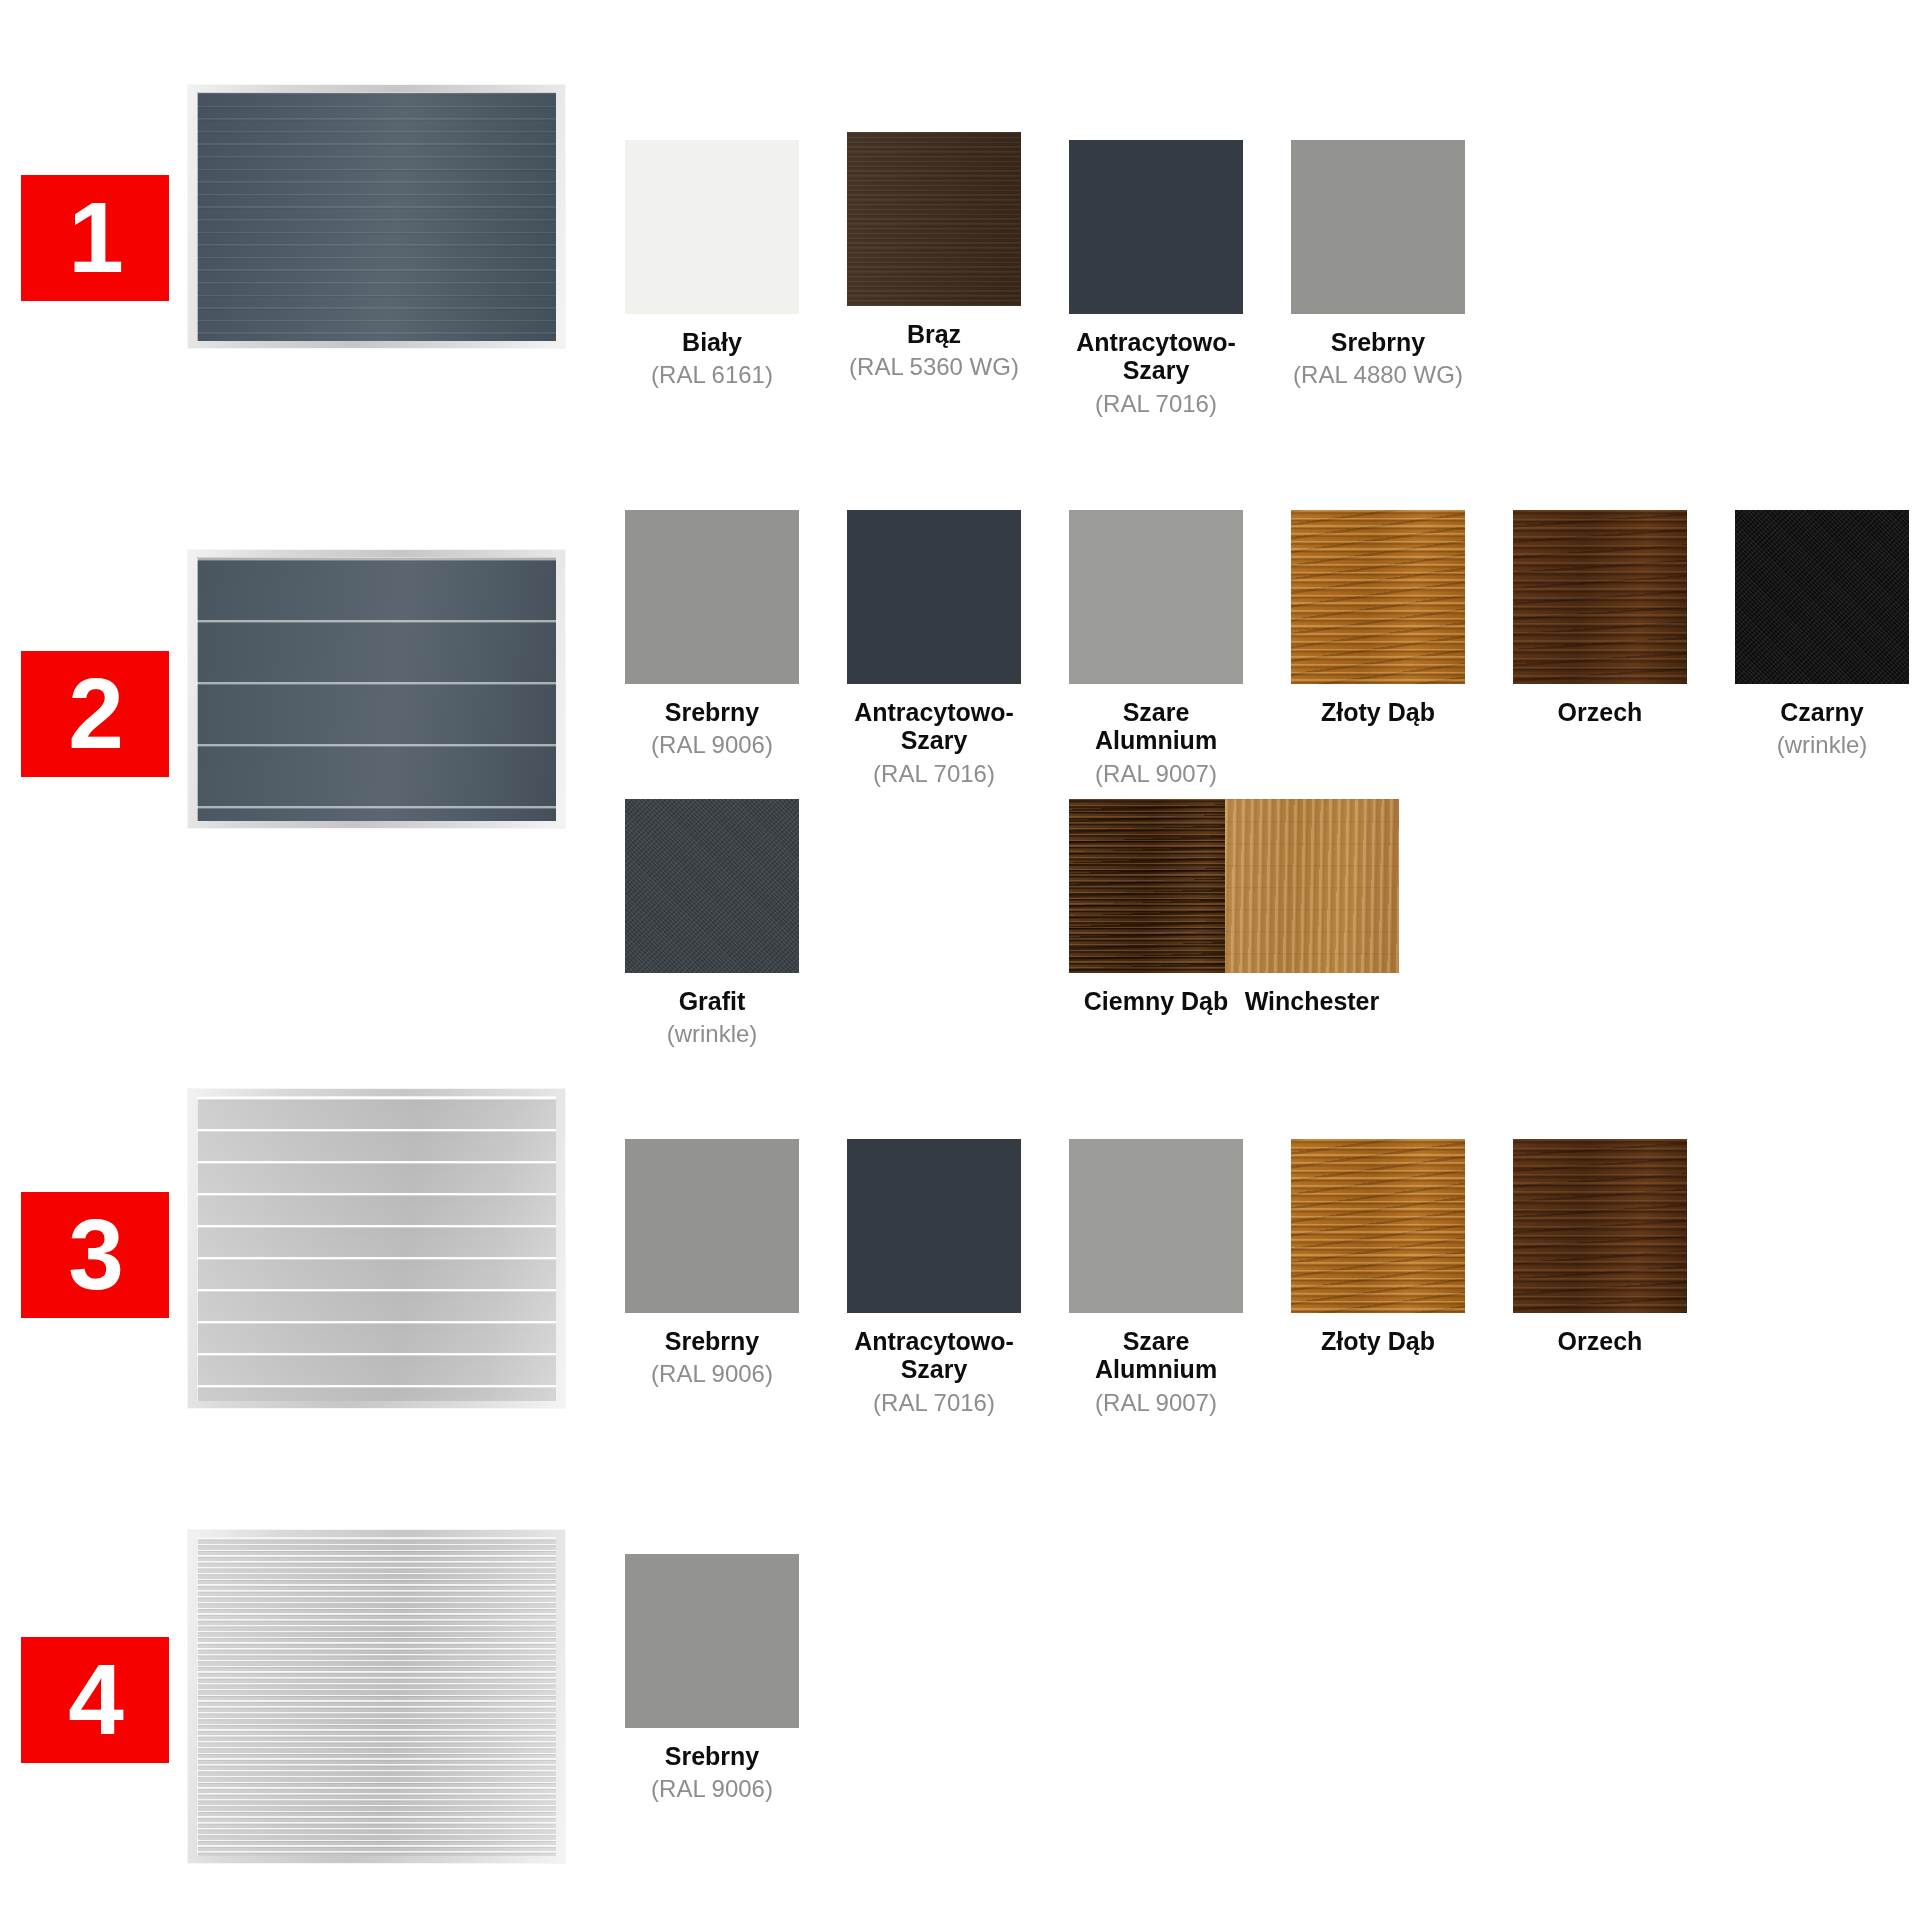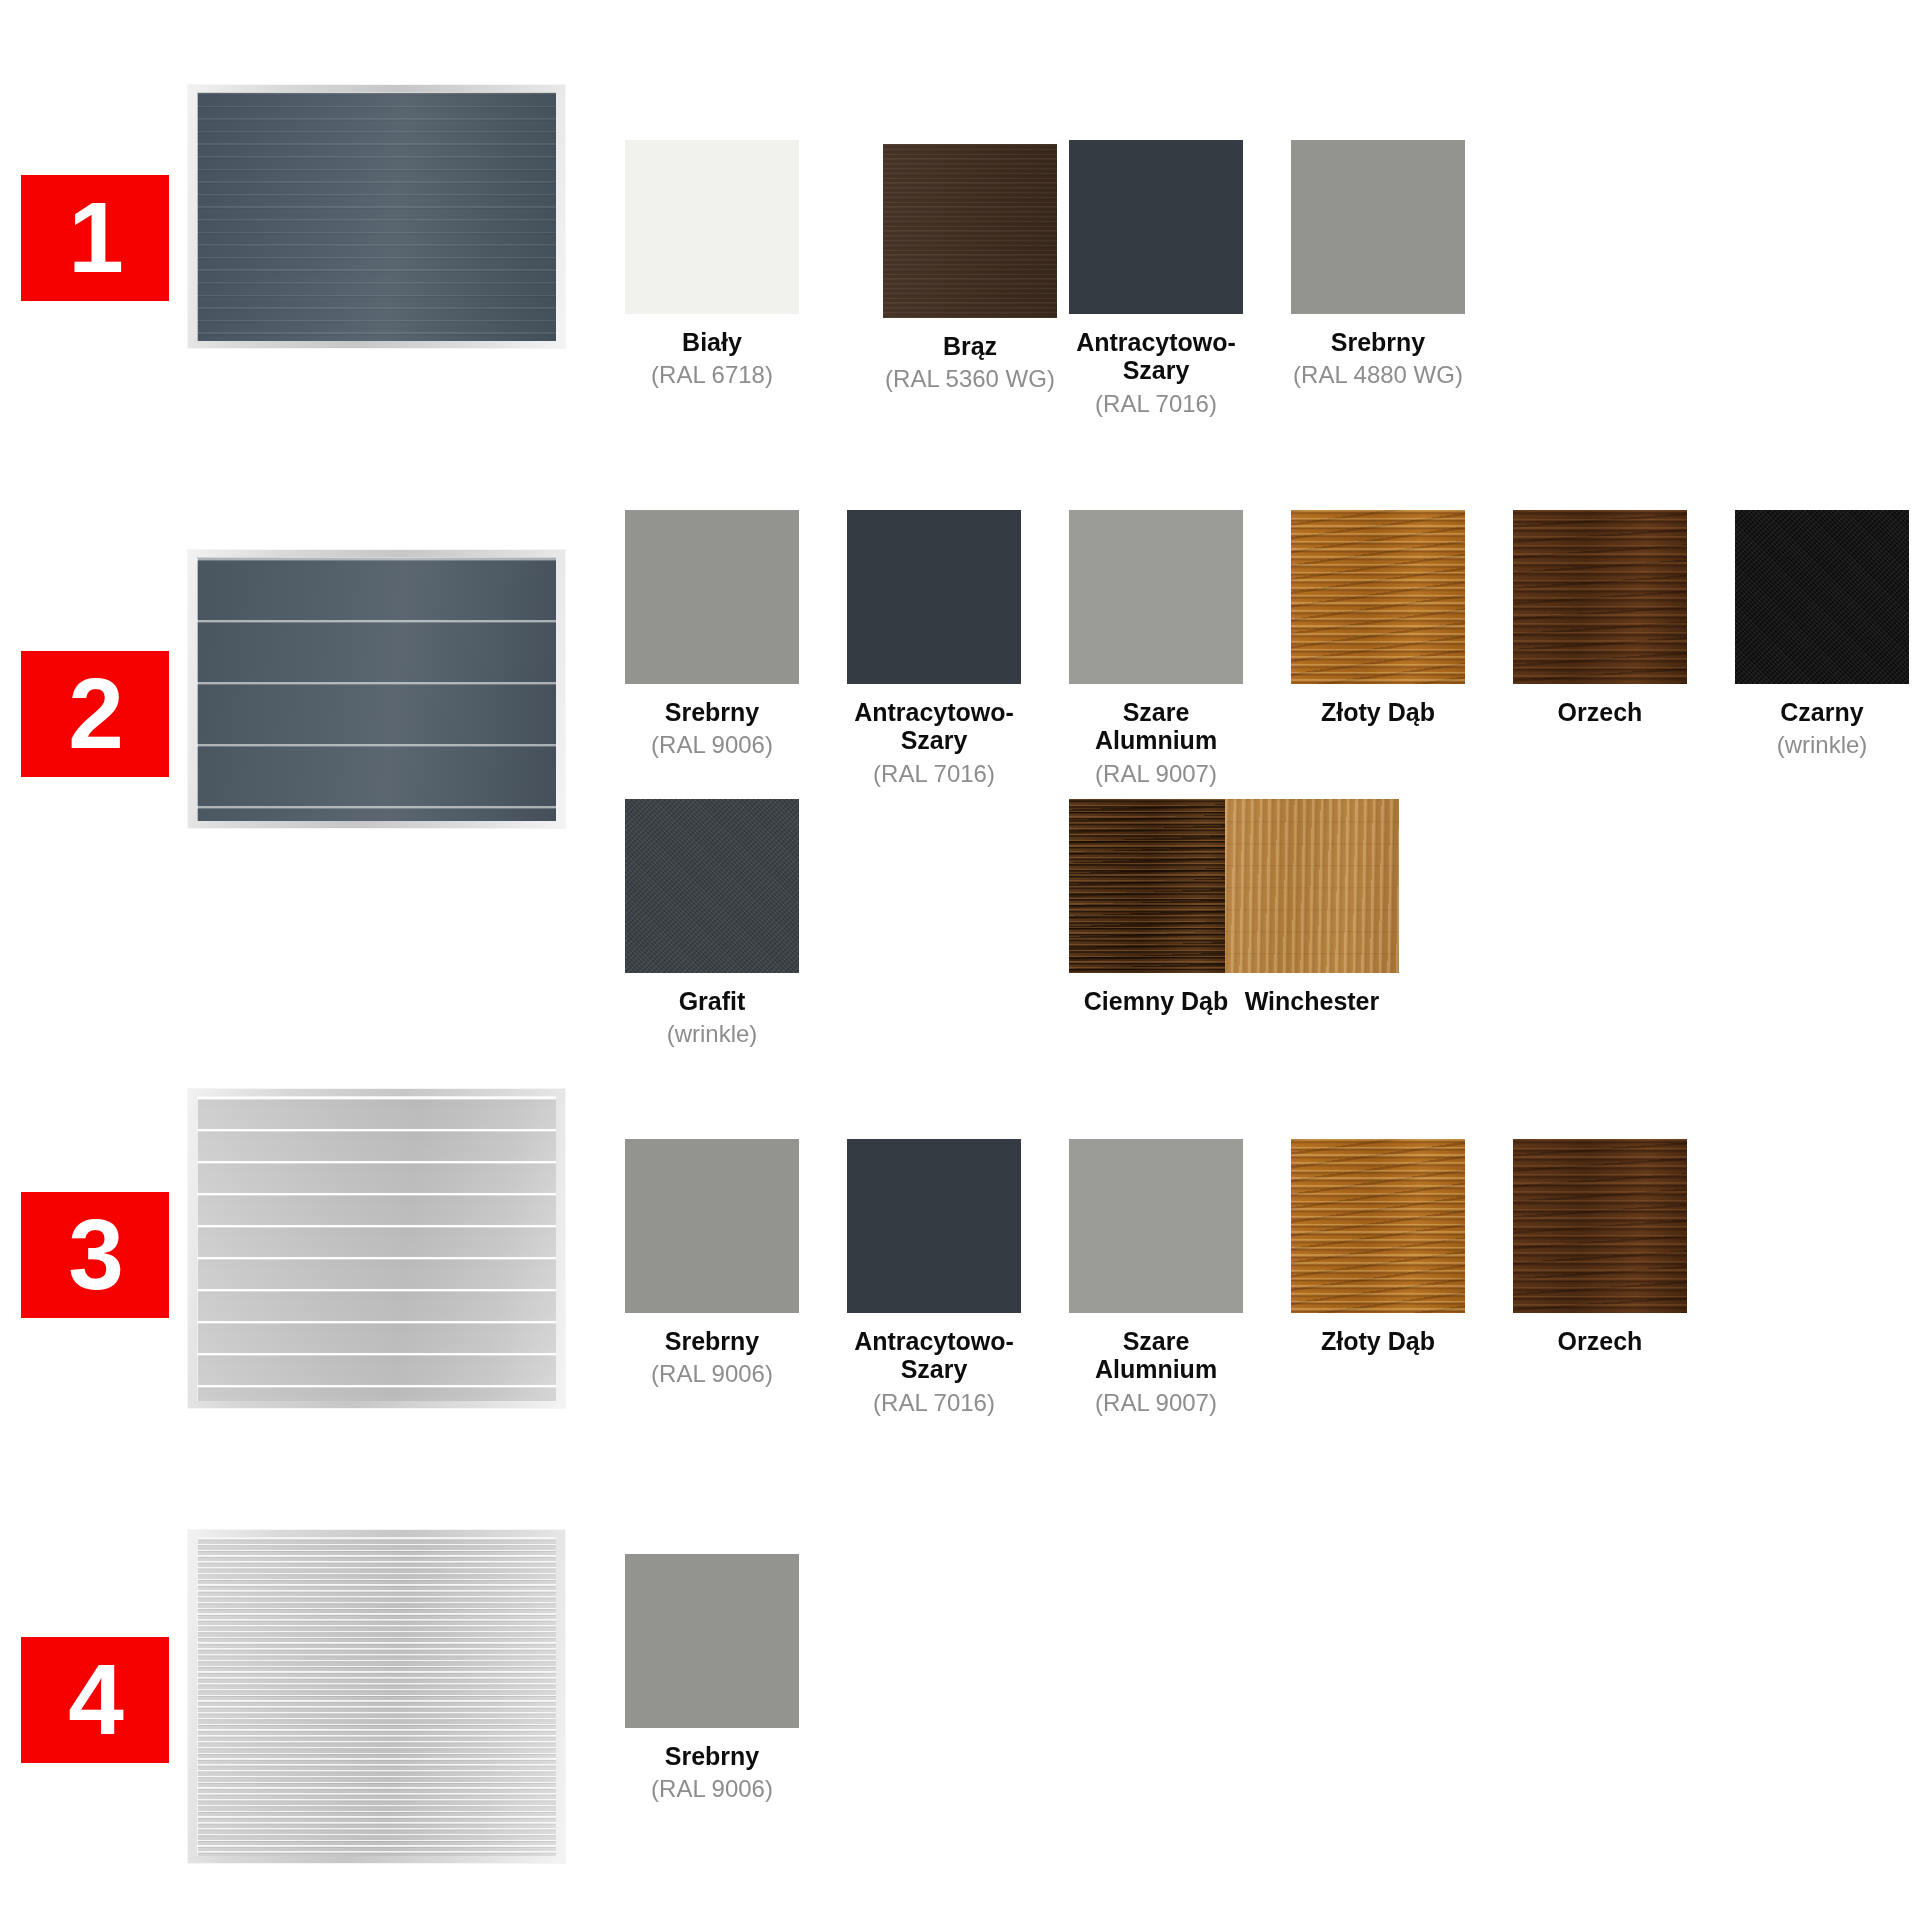--- a/index.html
+++ b/index.html
@@ -124,23 +124,23 @@
 <body>
 
 <div class="page">
     <div class="badge" style="left: 21px; top: 175px; background: rgb(246, 0, 0);">1</div>
     <div class="door door-anthra-fine" style="left: 188px; top: 85px; width: 377px; height: 263px;">
       <div class="panelarea"></div>
     </div>
     <div class="swatch-cell" style="left: 625px; top: 140px;">
       <div class="swatch-chip" style="background: linear-gradient(rgb(241, 241, 237), rgb(241, 241, 237));"></div>
       <div class="swatch-name">Biały</div>
-      <div class="swatch-code">(RAL 6718)</div>
-    </div>
-    <div class="swatch-cell" style="left: 847px; top: 144px; margin-left: 36px;">
+      <div class="swatch-code">(RAL 6161)</div>
+    </div>
+    <div class="swatch-cell" style="left: 847px; top: 132px;">
       <div class="swatch-chip" style="background: repeating-linear-gradient(rgba(255, 255, 255, 0.05) 0px, rgba(255, 255, 255, 0.05) 1px, rgba(0, 0, 0, 0.07) 1.9px, rgba(0, 0, 0, 0) 4.8px), linear-gradient(90deg, rgba(255, 255, 255, 0.05), rgba(0, 0, 0, 0.08)), linear-gradient(rgb(62, 43, 28), rgb(62, 43, 28));"></div>
       <div class="swatch-name">Brąz</div>
       <div class="swatch-code">(RAL 5360 WG)</div>
     </div>
     <div class="swatch-cell" style="left: 1069px; top: 140px;">
       <div class="swatch-chip" style="background: linear-gradient(rgb(53, 59, 66), rgb(53, 59, 66));"></div>
       <div class="swatch-name">Antracytowo-Szary</div>
       <div class="swatch-code">(RAL 7016)</div>
     </div>
     <div class="swatch-cell" style="left: 1291px; top: 140px;">

